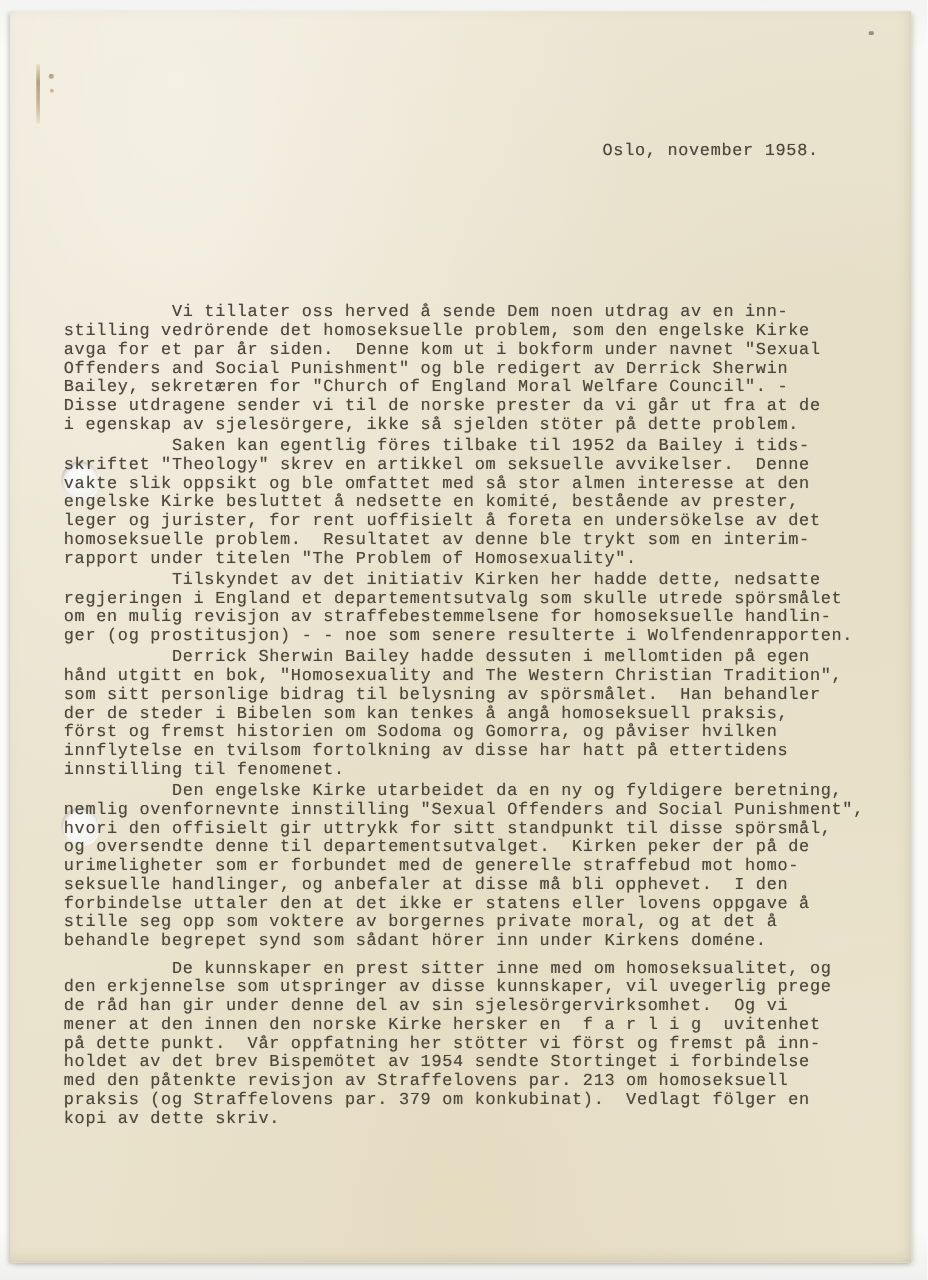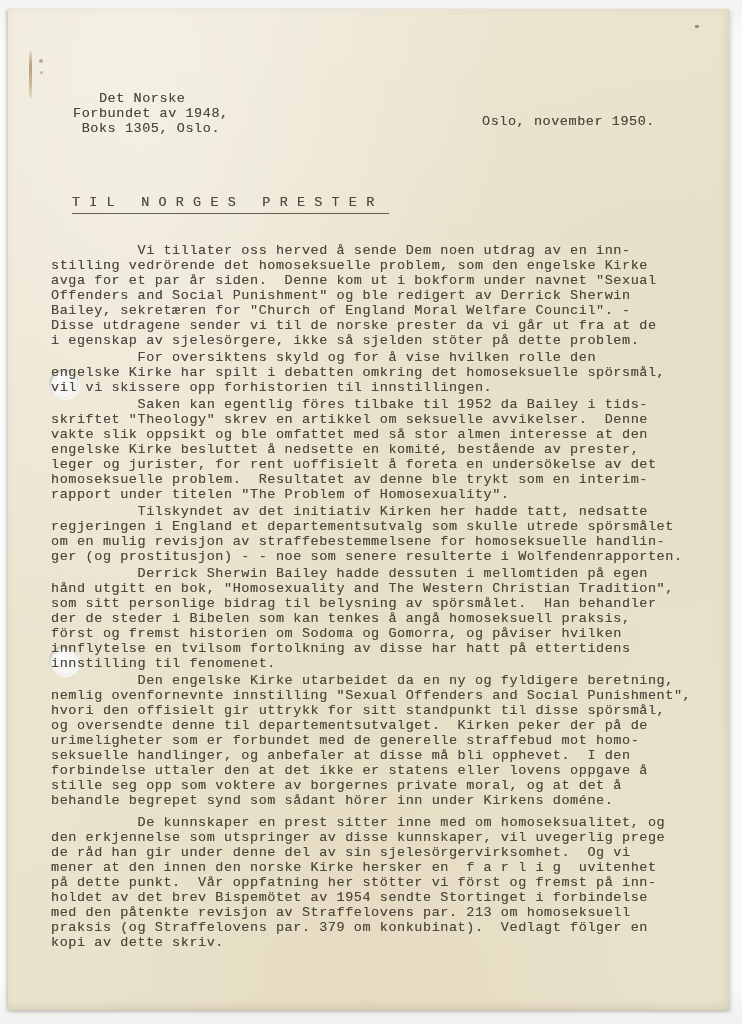--- a/index.html
+++ b/index.html
@@ -92,47 +92,40 @@
 
     <div class="staple">
       <div class="bar"></div>
       <div class="dot1"></div>
       <div class="dot2"></div>
     </div>
     <div class="hole hole-top"></div>
     <div class="hole hole-bottom"></div>
     <div class="speck"></div>
 
-    <pre class="ink sender">   Det Norske
-Forbundet av 1948,
- Boks 1305, Oslo.</pre>
 
-    <div class="ink dateline">Oslo, november 1950.</div>
+    <div class="ink dateline">Oslo, november 1958.</div>
 
-    <div class="ink title">T I L   N O R G E S   P R E S T E R</div>
 
     <div class="letter-body">
       <pre class="ink para">          Vi tillater oss herved å sende Dem noen utdrag av en inn-
 stilling vedrörende det homoseksuelle problem, som den engelske Kirke
 avga for et par år siden.  Denne kom ut i bokform under navnet "Sexual
 Offenders and Social Punishment" og ble redigert av Derrick Sherwin
 Bailey, sekretæren for "Church of England Moral Welfare Council". -
 Disse utdragene sender vi til de norske prester da vi går ut fra at de
 i egenskap av sjelesörgere, ikke så sjelden stöter på dette problem.</pre>
-      <pre class="ink para">          For oversiktens skyld og for å vise hvilken rolle den
-engelske Kirke har spilt i debatten omkring det homoseksuelle spörsmål,
-vil vi skissere opp forhistorien til innstillingen.</pre>
       <pre class="ink para">          Saken kan egentlig föres tilbake til 1952 da Bailey i tids-
 skriftet "Theology" skrev en artikkel om seksuelle avvikelser.  Denne
 vakte slik oppsikt og ble omfattet med så stor almen interesse at den
 engelske Kirke besluttet å nedsette en komité, bestående av prester,
 leger og jurister, for rent uoffisielt å foreta en undersökelse av det
 homoseksuelle problem.  Resultatet av denne ble trykt som en interim-
 rapport under titelen "The Problem of Homosexuality".</pre>
-      <pre class="ink para">          Tilskyndet av det initiativ Kirken her hadde tatt, nedsatte
+      <pre class="ink para">          Tilskyndet av det initiativ Kirken her hadde dette, nedsatte
 regjeringen i England et departementsutvalg som skulle utrede spörsmålet
 om en mulig revisjon av straffebestemmelsene for homoseksuelle handlin-
 ger (og prostitusjon) - - noe som senere resulterte i Wolfendenrapporten.</pre>
       <pre class="ink para">          Derrick Sherwin Bailey hadde dessuten i mellomtiden på egen
 hånd utgitt en bok, "Homosexuality and The Western Christian Tradition",
 som sitt personlige bidrag til belysning av spörsmålet.  Han behandler
 der de steder i Bibelen som kan tenkes å angå homoseksuell praksis,
 först og fremst historien om Sodoma og Gomorra, og påviser hvilken
 innflytelse en tvilsom fortolkning av disse har hatt på ettertidens
 innstilling til fenomenet.</pre>

